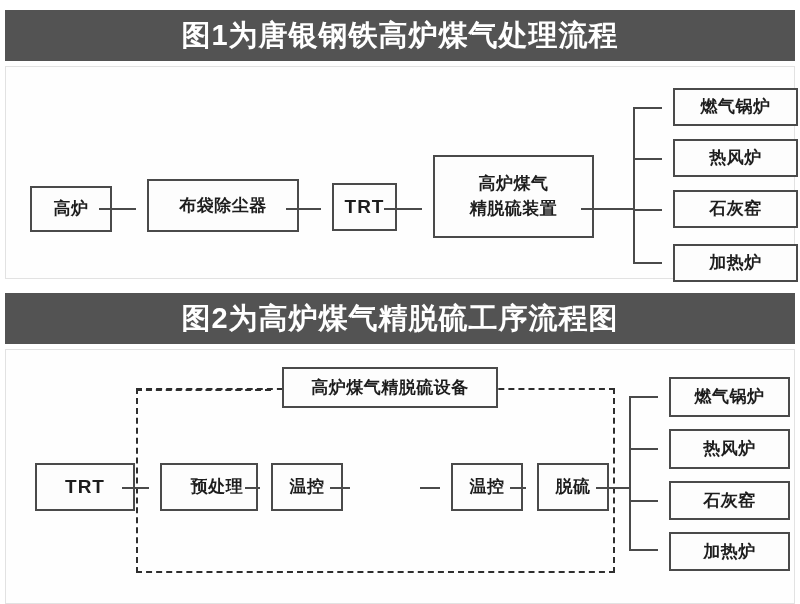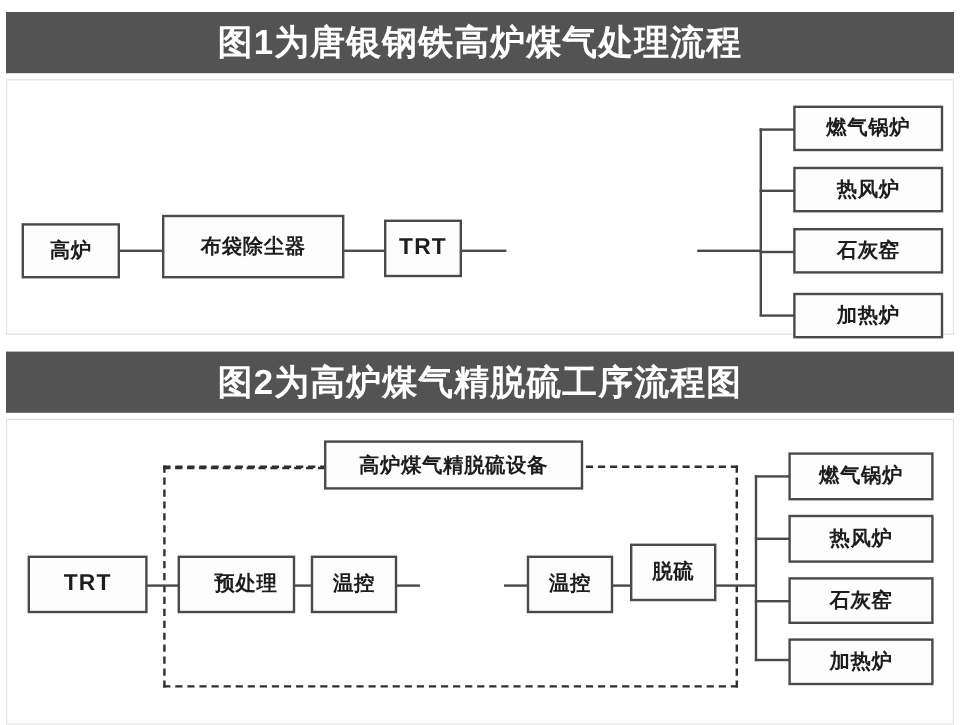--- a/index.html
+++ b/index.html
@@ -66,20 +66,21 @@
     display: flex;
     flex-direction: column;
     align-items: center;
     justify-content: center;
     text-align: center;
     color: #1d1d1d;
     font-size: 17px;
     font-weight: bold;
     line-height: 1.25;
     letter-spacing: 0.5px;
+    margin-left: 12px;
   }
   .node.two-line { line-height: 1.45; }
   .node .ln { display: block; }
   .node.latin { font-family: "Liberation Sans", "DejaVu Sans", sans-serif; font-weight: bold; font-size: 19px; letter-spacing: 1px; }
 
   
   .hline {
     position: absolute;
     height: 2px;
     background: #4a4a4a;
@@ -111,20 +112,24 @@
     <div class="section-header">图1为唐银钢铁高炉煤气处理流程</div>
 
     <div class="section-body">
 
       <div class="node" style="left:12px; top:119px; width:82px; height:46px;">高炉</div>
 
       <div class="node" style="left:129px; top:112px; width:152px; height:53px;">布袋除尘器</div>
 
       <div class="node latin" style="left:314px; top:116px; width:65px; height:48px;">TRT</div>
 
+      <div class="node two-line" style="left:415px; top:88px; width:161px; height:83px;">
+        <span class="ln">高炉煤气</span>
+        <span class="ln">精脱硫装置</span>
+      </div>
 
       <div class="node" style="left:655px; top:21px; width:125px; height:38px;">燃气锅炉</div>
       <div class="node" style="left:655px; top:72px; width:125px; height:38px;">热风炉</div>
       <div class="node" style="left:655px; top:123px; width:125px; height:38px;">石灰窑</div>
       <div class="node" style="left:655px; top:177px; width:125px; height:38px;">加热炉</div>
 
       <div class="hline" style="left:93px;  top:141px; width:37px;"></div>
       <div class="hline" style="left:280px; top:141px; width:35px;"></div>
       <div class="hline" style="left:378px; top:141px; width:38px;"></div>
       <div class="hline" style="left:575px; top:141px; width:54px;"></div>
@@ -146,21 +151,21 @@
       <div class="dash-rect" style="left:130px; top:38px; width:479px; height:185px;"></div>
 
       <div class="dash-h" style="left:130px; top:39px; width:135px;"></div>
 
       <div class="node" style="left:264px; top:17px; width:216px; height:41px;">高炉煤气精脱硫设备</div>
 
       <div class="node latin" style="left:17px;  top:113px; width:100px; height:48px;">TRT</div>
       <div class="node" style="left:142px; top:113px; width:98px;  height:48px;padding-left:16px;">预处理</div>
       <div class="node" style="left:253px; top:113px; width:72px;  height:48px;">温控</div>
       <div class="node" style="left:433px; top:113px; width:72px;  height:48px;">温控</div>
-      <div class="node" style="left:519px; top:103px; width:72px;  height:48px;">脱硫</div>
+      <div class="node" style="left:519px; top:113px; width:72px;  height:48px;">脱硫</div>
 
       <div class="node" style="left:651px; top:27px;  width:121px; height:40px;">燃气锅炉</div>
       <div class="node" style="left:651px; top:79px;  width:121px; height:40px;">热风炉</div>
       <div class="node" style="left:651px; top:131px; width:121px; height:39px;">石灰窑</div>
       <div class="node" style="left:651px; top:182px; width:121px; height:39px;">加热炉</div>
 
       <div class="hline" style="left:116px; top:137px; width:27px;"></div>
       <div class="hline" style="left:239px; top:137px; width:15px;"></div>
       <div class="hline" style="left:324px; top:137px; width:20px;"></div>
       <div class="hline" style="left:414px; top:137px; width:20px;"></div>

